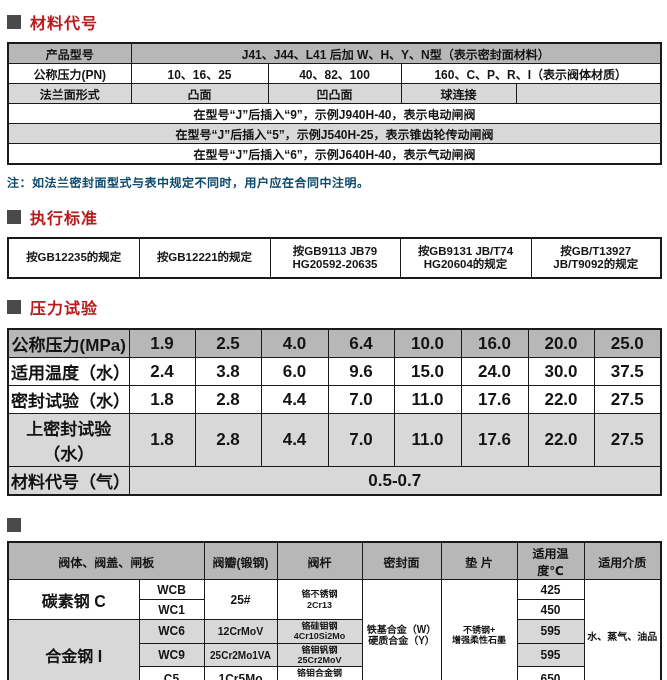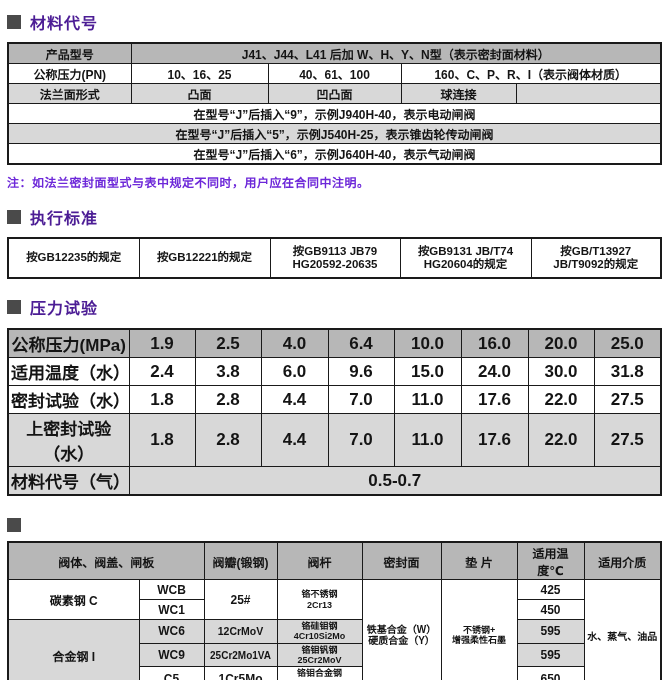--- a/index.html
+++ b/index.html
@@ -6,45 +6,45 @@
     --hdr:#b7b7b7; --gry:#d8d8d8; --bd:#1a1a1a; --txt:#141414; --sq:#4a4a4a;
   }
   *{box-sizing:border-box;margin:0;padding:0}
   html,body{background:#fff}
   body{
     width:667px;height:680px;overflow:hidden;
     padding:6px 7px;
     font-family:"Liberation Sans","DejaVu Sans",sans-serif;
     color:var(--txt);
   }
-  .sec-title{display:flex;align-items:center;gap:9px;font-size:16px;font-weight:bold;color:#4c1d95;letter-spacing:1px;}
+  .sec-title{display:flex;align-items:center;gap:9px;font-size:16px;font-weight:bold;color:#b91c1c;letter-spacing:1px;}
   .sec-title .sq{width:14px;height:14px;background:var(--sq);flex:0 0 auto;}
   .mt1{margin:4px 0 8px}
   .mt2{margin:15px 0 8px}
   .mt3{margin:16px 0 9px}
   .mt4{margin:22px 0 9px}
   table{width:653px;table-layout:fixed;border-collapse:collapse;border:2px solid var(--bd);}
   td,th{border:1px solid var(--bd);text-align:center;vertical-align:middle;
         font-size:12px;font-weight:bold;padding:1px 2px;overflow:hidden;background:#fff;color:var(--txt);}
   th{background:var(--hdr);}
   td.g{background:var(--gry);}
   td.h{background:var(--hdr);}
   .pre{white-space:pre-line;line-height:1.15;}
   .t1 td{height:16px;}
   .t2 th{height:25px;}
   .t2 td{height:40px;font-size:11.5px;}
   .t3 td,.t3 th{height:19px;font-size:17px;}
   .t4 th{height:22px;font-size:12px;}
   .t4 td{height:20px;}
-  .nm{font-size:12px;}
+  .nm{font-size:16px;}
   .sm{font-size:9px;line-height:1.15;margin-left:8px;}
   .sm2{font-size:10px;}
   .f10{font-size:10px;}
   .f11{font-size:10.5px;}
-  .note{margin-top:8px;font-size:12px;font-weight:bold;color:#6d28d9;letter-spacing:0.5px;}
+  .note{margin-top:8px;font-size:12px;font-weight:bold;color:#0c4a6e;letter-spacing:0.5px;}
 </style>
 </head>
 <body>
 
 <div class="sec-title mt1">
   <span class="sq"></span>
   <span>材料代号</span>
 </div>
 
 <table class="t1">
@@ -56,21 +56,21 @@
       <col style="width:145px">
     </colgroup>
   <tbody>
       <tr>
     <td class="h">产品型号</td>
     <td class="h" colspan="4">J41、J44、L41 后加 W、H、Y、N型（表示密封面材料）</td>
   </tr>
   <tr>
     <td>公称压力(PN)</td>
     <td>10、16、25</td>
-    <td>40、61、100</td>
+    <td>40、82、100</td>
     <td colspan="2">160、C、P、R、I（表示阀体材质）</td>
   </tr>
   <tr>
     <td class="g">法兰面形式</td>
     <td class="g">凸面</td>
     <td class="g">凹凸面</td>
     <td class="g">球连接</td>
     <td class="g"></td>
   </tr>
   <tr>
@@ -144,21 +144,21 @@
   </tr>
   <tr>
     <td>适用温度（水）</td>
     <td>2.4</td>
     <td>3.8</td>
     <td>6.0</td>
     <td>9.6</td>
     <td>15.0</td>
     <td>24.0</td>
     <td>30.0</td>
-    <td>31.8</td>
+    <td>37.5</td>
   </tr>
   <tr>
     <td>密封试验（水）</td>
     <td>1.8</td>
     <td>2.8</td>
     <td>4.4</td>
     <td>7.0</td>
     <td>11.0</td>
     <td>17.6</td>
     <td>22.0</td>

